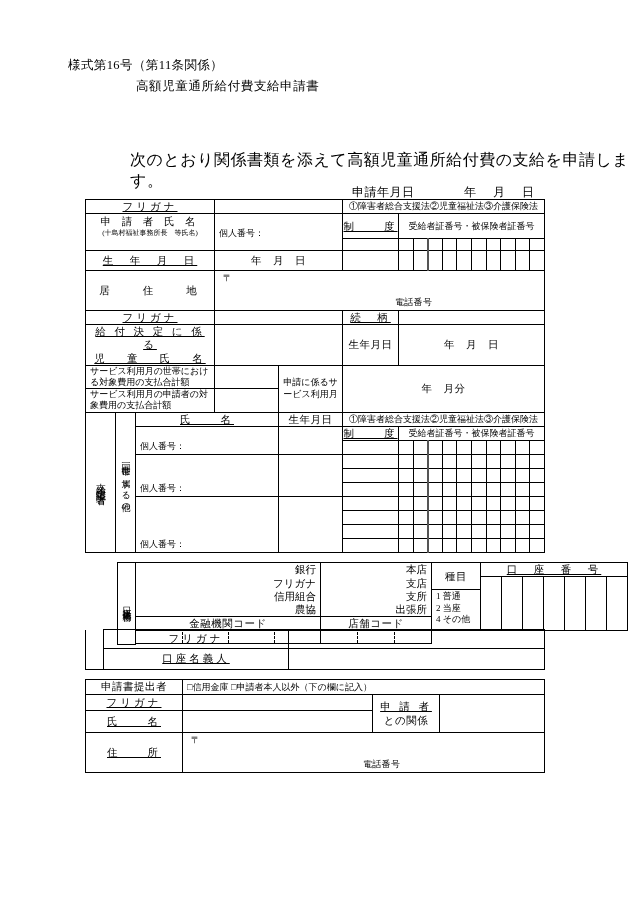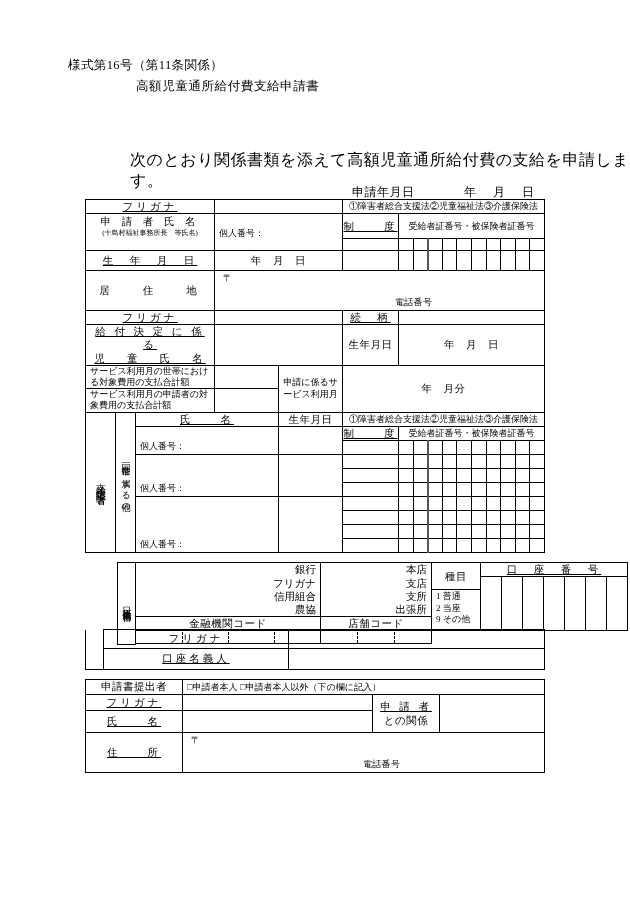--- a/index.html
+++ b/index.html
@@ -377,21 +377,21 @@
       <td rowspan="4"></td>
       <td rowspan="4"></td>
       <td rowspan="4"></td>
     </tr>
     <tr style="height:12px;">
       <td colspan="2" class="right nb-b nb-t">信用組合</td>
       <td colspan="2" class="right nb-b nb-t">支所</td>
       <td rowspan="3" class="left top" style="padding-top:1px;">
         <div class="sm">1 普通</div>
         <div class="sm">2 当座</div>
-        <div class="sm">9 その他</div>
+        <div class="sm">4 その他</div>
       </td>
     </tr>
     <tr style="height:12px;">
       <td colspan="2" class="right nb-t">農協</td>
       <td colspan="2" class="right nb-t">出張所</td>
     </tr>
     <tr style="height:13px;">
       <td colspan="2" class="lbl">金融機関コード</td>
       <td colspan="2" class="lbl">店舗コード</td>
     </tr>
@@ -449,21 +449,21 @@
     <colgroup>
       <col style="width:97px">
         <col style="width:190px">
       <col style="width:67px">
         <col style="width:105px">
     </colgroup>
     <tbody>
         <tr style="height:15px;">
       <td class="lbl">申請書提出者</td>
       <td colspan="3" class="left">
-        <span class="sm">□申請者本人</span>
+        <span class="sm">□信用金庫</span>
         <span class="sm" style="">□申請者本人以外（下の欄に記入）</span>
       </td>
     </tr>
     <tr style="height:16px;">
       <td class="lbl dash-b spread3">フリガナ</td>
       <td class="dash-b"></td>
       <td rowspan="2">
         <div class="lbl spread3">申 請 者</div>
         <div class="lbl">との関係</div>
       </td>

